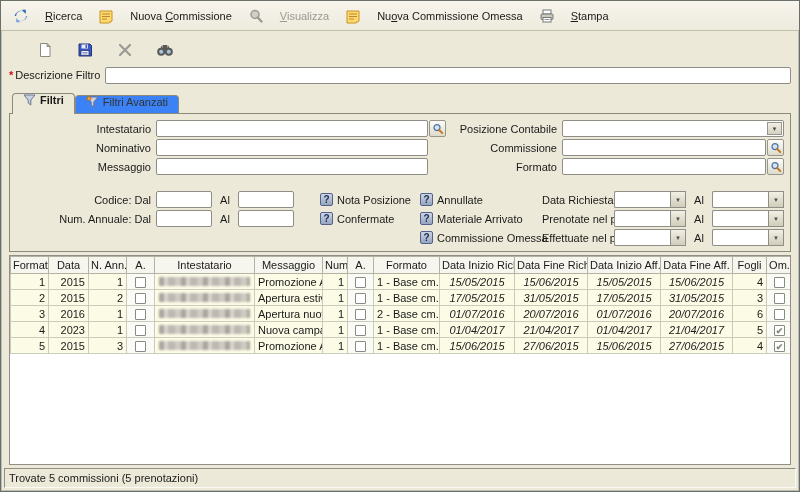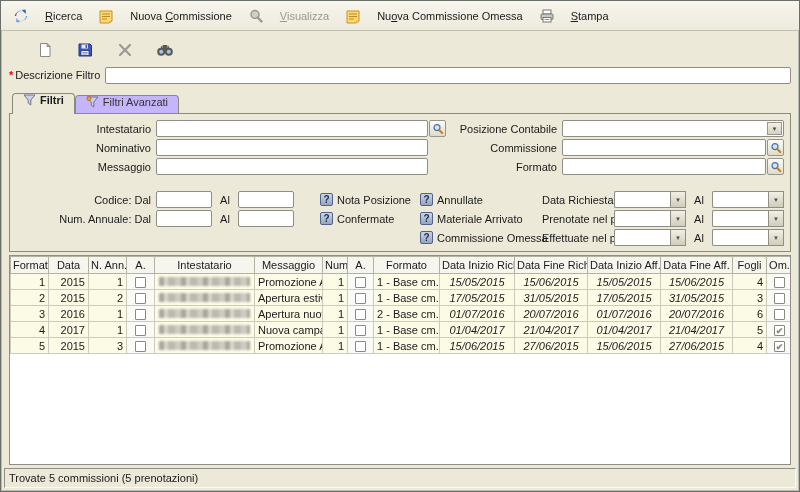--- a/index.html
+++ b/index.html
@@ -49,21 +49,21 @@
   .desc-label { margin-right:5px; white-space:nowrap; }
   .tinput { height:17px; border:1px solid #8e8e86; border-radius:2px; background:#fff;
     font:11px "Liberation Sans",sans-serif; padding:0 3px; outline:none; }
   .desc-input { flex:1; }
 
   
   .tabs { display:flex; margin:8px 0 0 10px; height:20px; flex:0 0 20px; position:relative; z-index:2; }
   .tab { display:flex; align-items:flex-start; gap:4px; padding:0 10px; border:1px solid #8b8b7d;
     border-bottom:none; border-radius:4px 4px 0 0; margin-right:0; }
   .tab.active { background:#ece9d8; font-weight:bold; height:21px; }
-  .tab.inactive { background:#c4b5fd; color:#333; margin-top:2px; }
+  .tab.inactive { background:#3b82f6; color:#333; margin-top:2px; }
 
   
   .filter-panel { margin:0 7px; border:1px solid #8b8b7d; background:#ece9d8; padding:6px 6px 5px 6px;
     flex:0 0 116px; display:flex; flex-direction:column; gap:2px; }
   .frow { display:flex; align-items:center; height:17px; }
   .flabel { white-space:nowrap; text-align:right; padding-right:5px; }
   .w-llabel { width:140px; flex:0 0 140px; }
   .w-rlabel { width:116px; flex:0 0 116px; }
   .grow { flex:1; min-width:0; }
   .fgroup { display:flex; align-items:center; }
@@ -474,21 +474,21 @@
               <td class="txt">2 - Base cm. 14</td>
               <td class="date">01/07/2016</td>
               <td class="date">20/07/2016</td>
               <td class="date">01/07/2016</td>
               <td class="date">20/07/2016</td>
               <td class="num">6</td>
               <td class="chk"><span class="cell-checkbox"></span></td>
             </tr>
             <tr>
               <td class="num">4</td>
-              <td class="num">2017</td>
+              <td class="num">2023</td>
               <td class="num">1</td>
               <td class="chk"><span class="cell-checkbox"></span></td>
               <td class="redact">
                 <div class="redacted"></div>
               </td>
               <td class="txt">Nuova campag</td>
               <td class="num">1</td>
               <td class="chk"><span class="cell-checkbox"></span></td>
               <td class="txt">1 - Base cm. 70</td>
               <td class="date">01/04/2017</td>

